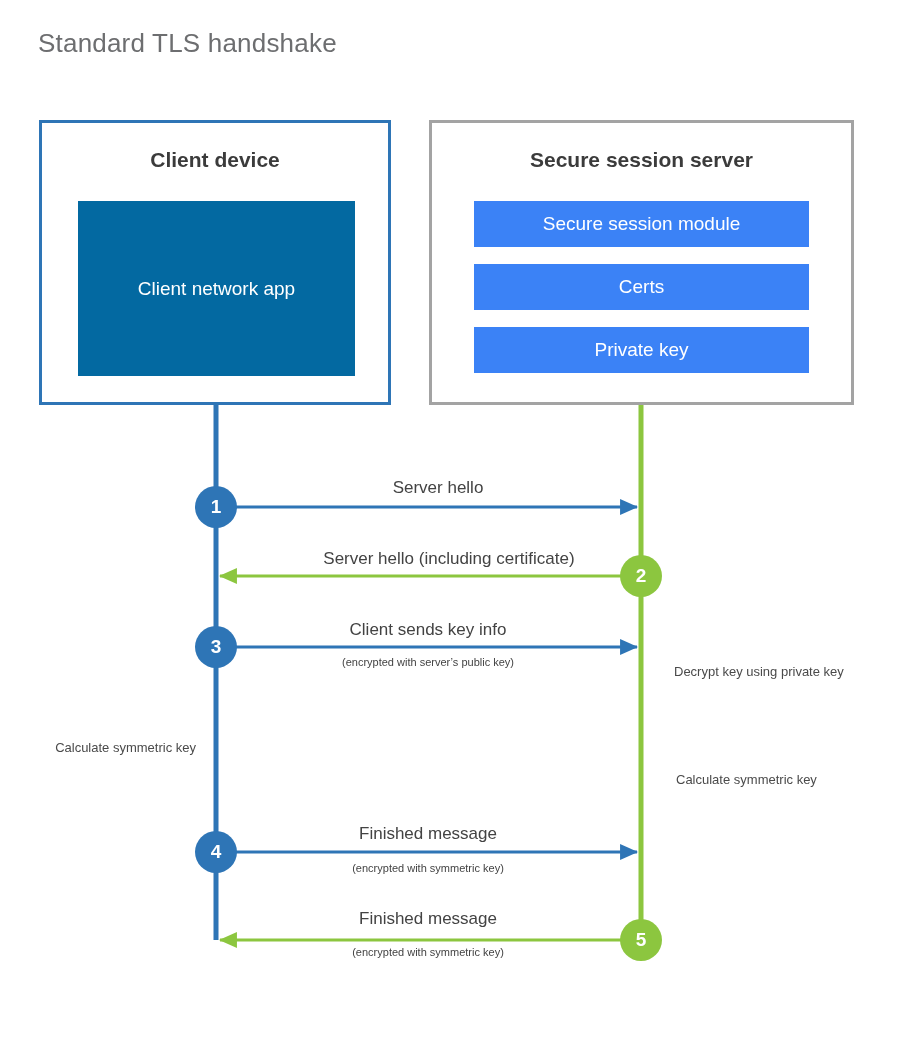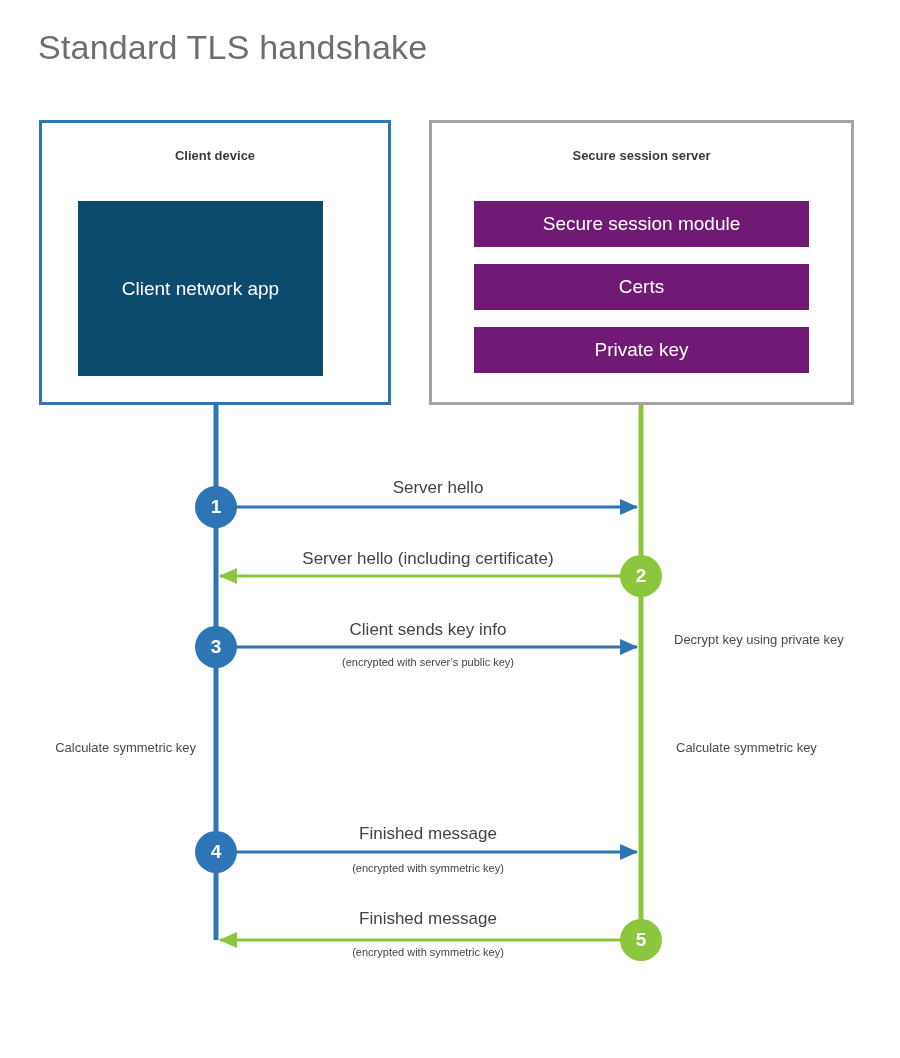--- a/index.html
+++ b/index.html
@@ -20,21 +20,21 @@
     left: 0; top: 0;
     width: 900px;
     height: 1058px;
   }
 
   
   #page-title {
     position: absolute;
     left: 38px;
     top: 28px;
-    font-size: 34px;
+    font-size: 26px;
     font-weight: 300;
     letter-spacing: 0.2px;
     color: #6d6e70;
     white-space: nowrap;
   }
 
   
   .party-box {
     position: absolute;
     background: #ffffff;
@@ -53,49 +53,49 @@
     width: 425px;
     height: 285px;
     border: 3px solid #a3a3a3;
   }
   .party-title {
     position: absolute;
     left: 0;
     right: 0;
     top: 25px;
     text-align: center;
-    font-size: 13px;
+    font-size: 21px;
     font-weight: bold;
     color: #3b3b3b;
   }
 
   
   #client-app-block {
     position: absolute;
     left: 36px;
     top: 78px;
-    width: 245px;
+    width: 277px;
     height: 175px;
-    background: #0c4a6e;
+    background: #0369a1;
     color: #ffffff;
     font-size: 19px;
     line-height: 27px;
     display: flex;
     align-items: center;
     justify-content: center;
     text-align: center;
     box-sizing: border-box;
     padding: 8px 10px;
   }
   .server-block {
     position: absolute;
     left: 42px;
     width: 335px;
     height: 46px;
-    background: #701a75;
+    background: #3b82f6;
     color: #ffffff;
     font-size: 19px;
     display: flex;
     align-items: center;
     justify-content: center;
     box-sizing: border-box;
   }
   #server-block-0 { top: 78px; }
   #server-block-1 { top: 141px; }
   #server-block-2 { top: 204px; }
@@ -121,21 +121,21 @@
   }
   .msg-sub {
     font-size: 11px;
   }
   .side-note {
     position: absolute;
     font-size: 13px;
     line-height: 17px;
     color: #4a4a4a;
   }
-  .side-note.right-side { text-align: left; }
+  .side-note.right-side { text-align: left; margin-top: 32px; }
   .side-note.left-side  { text-align: right; }
 
   .step-num {
     position: absolute;
     width: 42px;
     height: 42px;
     border-radius: 50%;
     color: #ffffff;
     font-size: 19px;
     font-weight: 600;
@@ -205,21 +205,21 @@
   </svg>
 
   <div class="step-num client" style="left:195px; top:486px;">1</div>
   <div class="step-num server" style="left:620px; top:555px;">2</div>
   <div class="step-num client" style="left:195px; top:626px;">3</div>
   <div class="step-num client" style="left:195px; top:831px;">4</div>
   <div class="step-num server" style="left:620px; top:919px;">5</div>
 
   <div class="msg-label msg-main" style="left:228px; top:478px; width:420px;">Server hello</div>
 
-  <div class="msg-label msg-main" style="left:218px; top:549px; width:420px;">Server hello (including certificate)</div>
+  <div class="msg-label msg-main" style="left:218px; top:549px; width:420px;padding-left:21px;">Server hello (including certificate)</div>
 
   <div class="msg-label msg-main" style="left:218px; top:620px; width:420px;">Client sends key info</div>
   <div class="msg-label msg-sub" style="left:218px; top:656px; width:420px;">(encrypted with server’s public key)</div>
 
   <div class="msg-label msg-main" style="left:218px; top:824px; width:420px;">Finished message</div>
   <div class="msg-label msg-sub" style="left:218px; top:862px; width:420px;">(encrypted with symmetric key)</div>
 
   <div class="msg-label msg-main" style="left:218px; top:909px; width:420px;">Finished message</div>
   <div class="msg-label msg-sub" style="left:218px; top:946px; width:420px;">(encrypted with symmetric key)</div>
 

